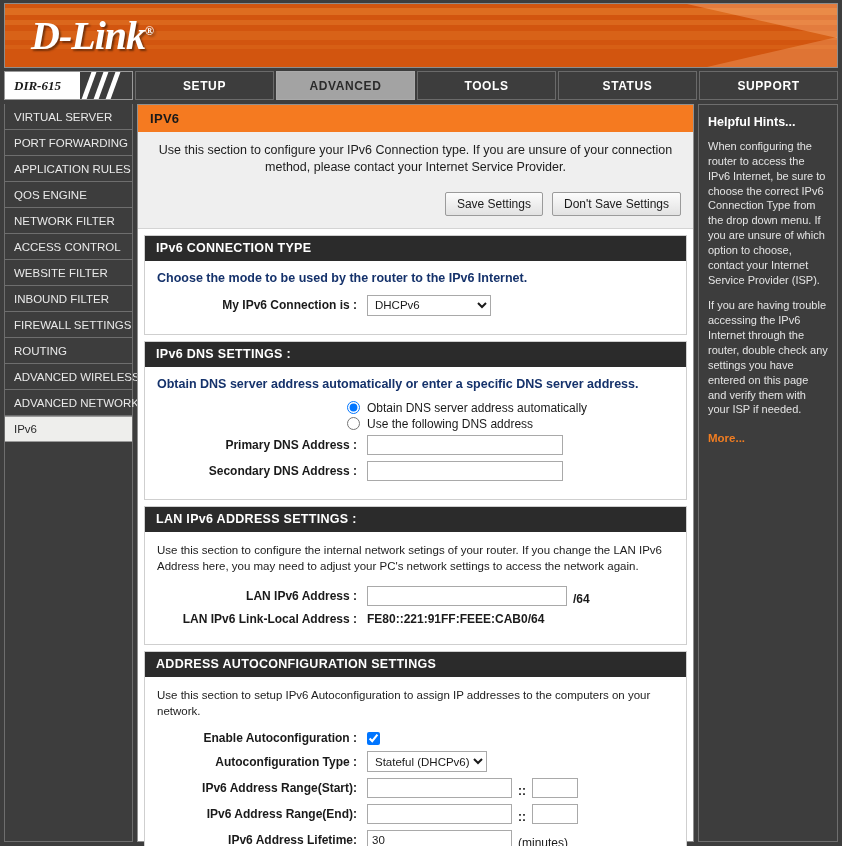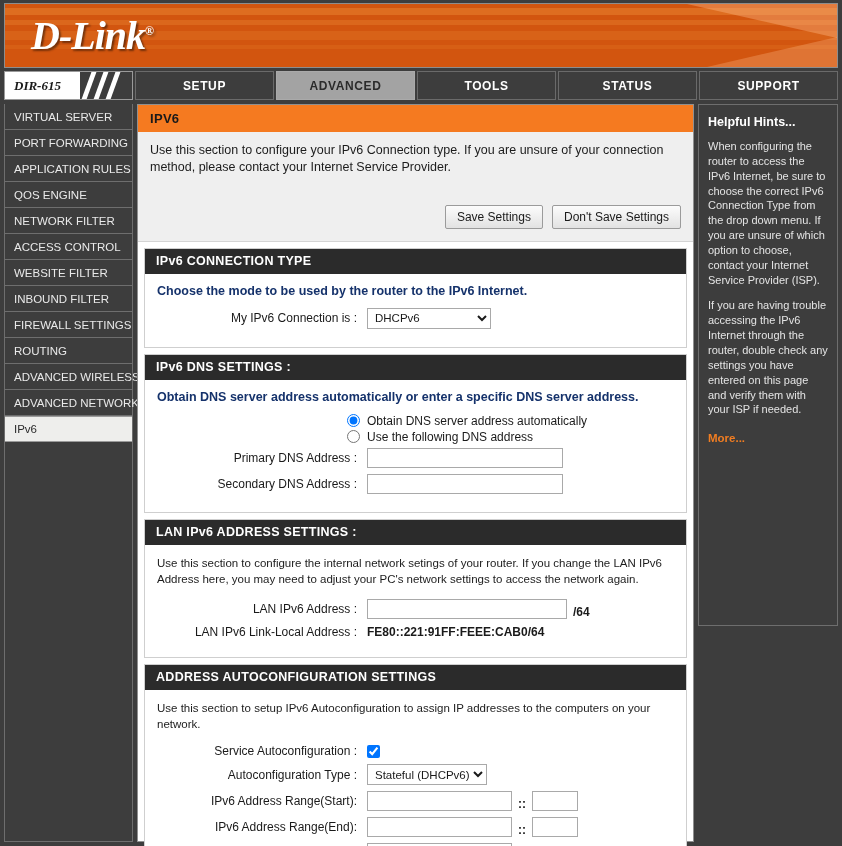--- a/index.html
+++ b/index.html
@@ -174,24 +174,25 @@
     align-items: center;
     padding-left: 12px;
     letter-spacing: .3px;
   }
   .intro {
     background: #efefef;
     padding: 10px 12px 12px 12px;
     border-bottom: 1px solid #d4d4d4;
   }
   .intro p {
-    margin: 0 0 29px 0;
+    margin: 0 0 16px 0;
     font-size: 12.5px;
     color: #1c1c1c;
     line-height: 1.35;
+    text-align: center;
   }
   .btnrow { display: flex; gap: 9px; justify-content: flex-end; }
   .btn {
     background: linear-gradient(#fcfcfc, #e2e2e2);
     border: 1px solid #9b9b9b;
     border-radius: 2px;
     padding: 4px 11px;
     font-size: 12px;
     color: #1a1a1a;
     font-family: "Liberation Sans", sans-serif;
@@ -231,21 +232,21 @@
   .frow {
     display: flex;
     align-items: center;
     margin-bottom: 6px;
   }
   .flabel {
     width: 210px;
     text-align: right;
     padding-right: 10px;
     font-size: 12px;
-    font-weight: normal;
+    font-weight: bold;
     color: #1a1a1a;
   }
   .ctl { display: flex; align-items: flex-end; }
 
   input[type=text] {
     border: 1px solid #a9a9a9;
     height: 20px;
     font-size: 11.5px;
     padding: 0 4px;
     font-family: "Liberation Sans", sans-serif;
@@ -302,21 +303,21 @@
     font-size: 12px;
     color: #1a1a1a;
     margin-left: 7px;
   }
   input[type=radio], input[type=checkbox] { margin: 0; }
 
   
   .hints {
     position: absolute;
     left: 698px; top: 104px;
-    width: 140px; height: 522px;
+    width: 140px; height: 738px;
     background: #3d3d3d;
     border: 1px solid #6e6e6e;
     padding: 10px 9px;
     color: #e4e4e4;
   }
   .hints h3 {
     margin: 0 0 10px 0;
     font-size: 12.5px;
     color: #ffffff;
   }
@@ -452,21 +453,21 @@
           </div>
         </div>
       </div>
     </div>
 
     <div class="sect">
       <div class="sect-head">ADDRESS AUTOCONFIGURATION SETTINGS</div>
       <div class="sect-body">
         <p class="note">Use this section to setup IPv6 Autoconfiguration to assign IP addresses to the computers on your network.</p>
         <div class="frow">
-          <div class="flabel">Service Autoconfiguration :</div>
+          <div class="flabel">Enable Autoconfiguration :</div>
           <div class="ctl">
             <input type="checkbox" checked="" style="">
           </div>
         </div>
         <div class="frow">
           <div class="flabel">Autoconfiguration Type :</div>
           <div class="ctl">
             <select class="sel-auto">
               <option>Stateful (DHCPv6)</option>
             </select>

